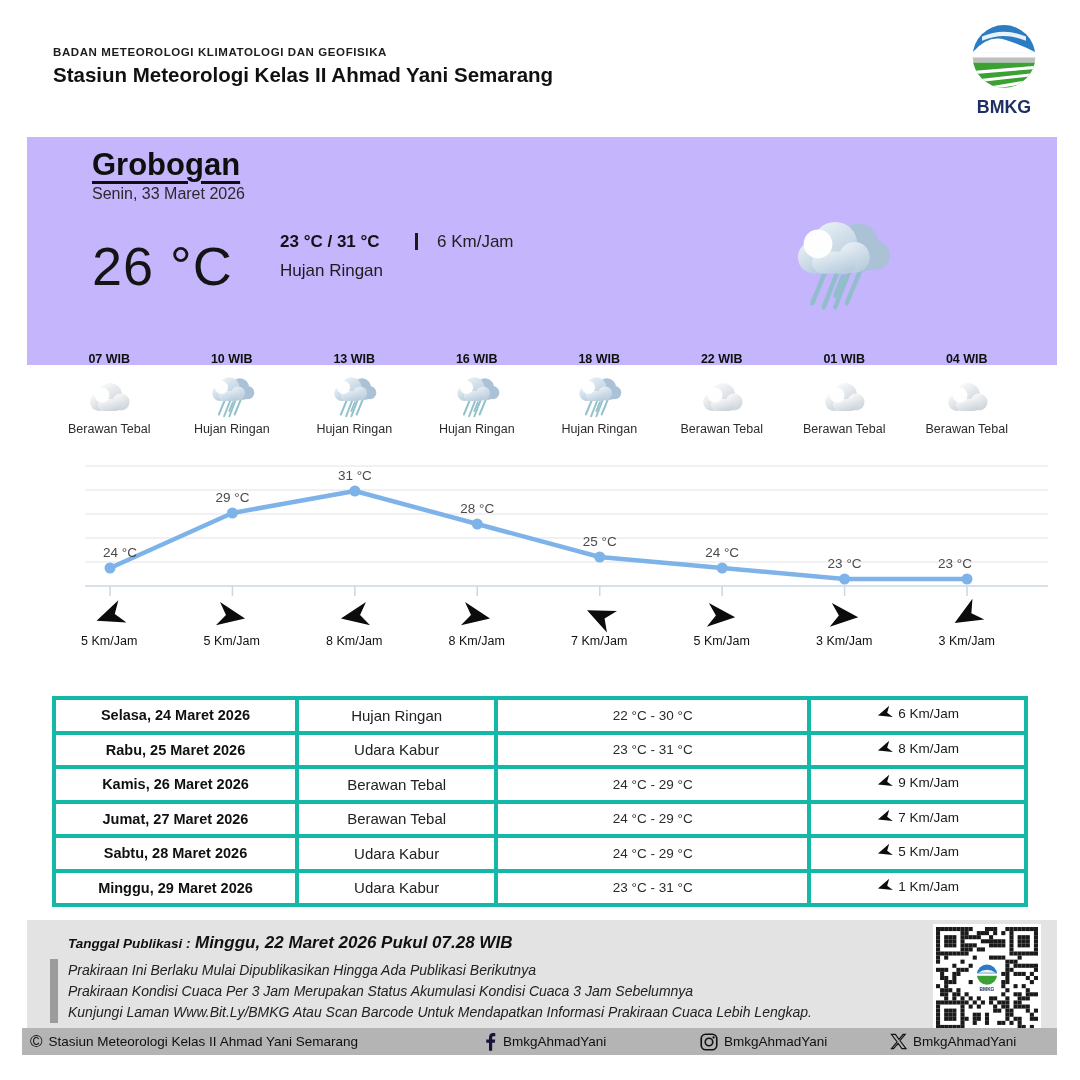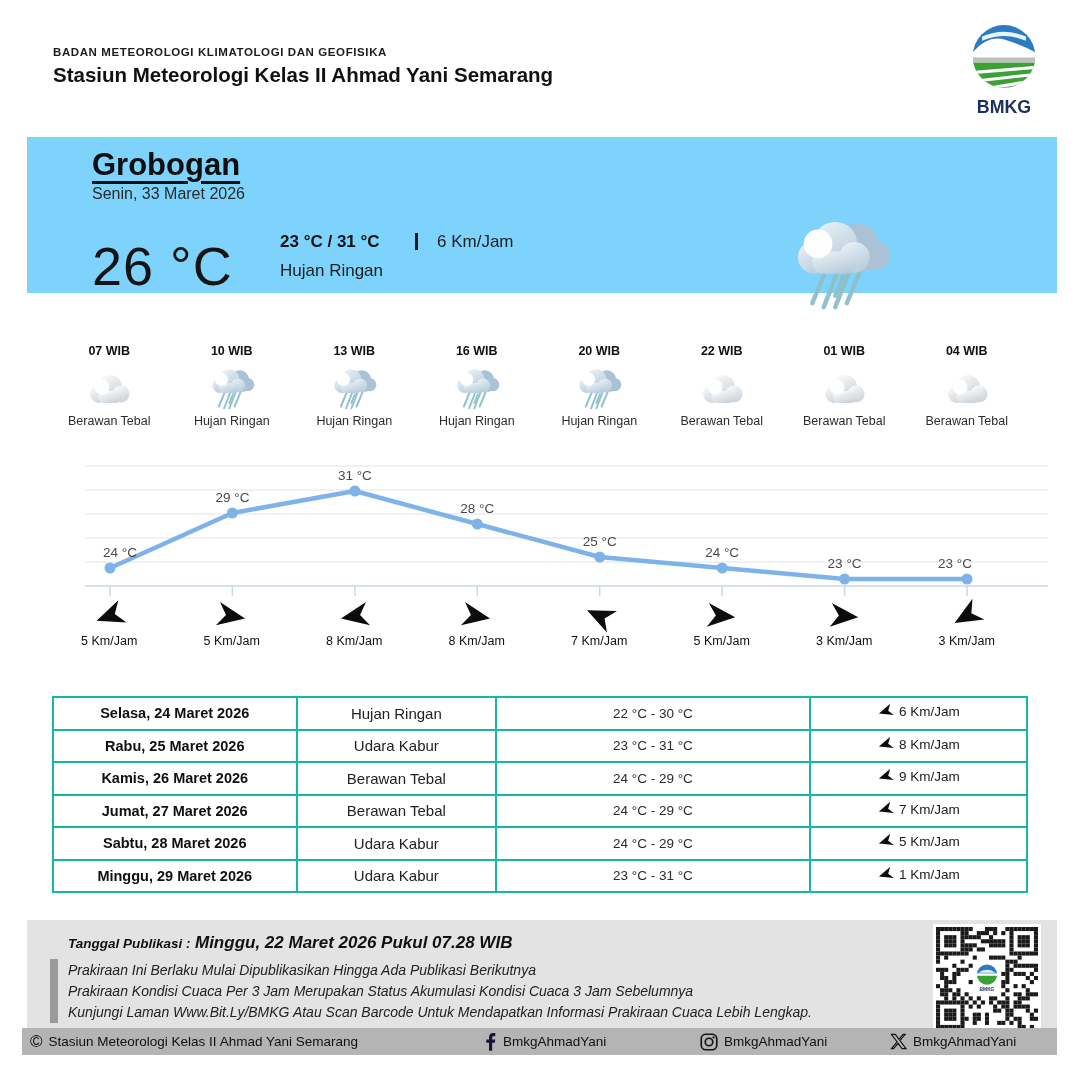--- a/index.html
+++ b/index.html
@@ -11,52 +11,52 @@
   .abs{position:absolute;}
 
   
   .hdr{left:53px;top:46px;}
   .hdr .agency{font-size:11.5px;font-weight:bold;letter-spacing:.6px;color:#1c1c1c;}
   .hdr .station{font-size:20.5px;font-weight:bold;color:#111;margin-top:5px;}
   .logo{left:948px;top:24px;width:112px;text-align:center;}
   .logo svg{display:block;margin:0 auto;}
 
   
-  .card{left:27px;top:137px;width:1030px;height:156px;background:#7dd3fc;}
+  .card{left:27px;top:137px;width:1030px;height:228px;background:#c4b5fd;}
   .card .loc{position:absolute;left:65px;top:10px;font-size:31px;font-weight:bold;
     text-decoration:underline;text-decoration-thickness:2.5px;text-underline-offset:6px;color:#0f0f0f;}
   .card .date{position:absolute;left:65px;top:48px;font-size:16px;color:#2a2a2a;}
   .card .bigtemp{position:absolute;left:65px;top:98px;font-size:54px;font-weight:400;letter-spacing:1px;color:#141414;}
   .card .midcol{position:absolute;left:253px;top:95px;}
   .card .range{font-size:17px;font-weight:bold;color:#111;}
   .card .cond{font-size:17px;color:#1c1c1c;margin-top:9px;}
   .card .sep{position:absolute;left:388px;top:96px;width:3px;height:17px;background:#1a1a1a;}
   .card .wind{position:absolute;left:410px;top:95px;font-size:17px;color:#222;}
   .card .cicon{position:absolute;left:762px;top:82px;width:104px;height:92px;}
 
   
-  .hourly{left:48px;top:344px;width:980px;display:flex;}
+  .hourly{left:48px;top:352px;width:980px;display:flex;}
   .hcell{flex:1;text-align:center;}
   .htime{font-size:12.5px;font-weight:bold;color:#101010;}
   .hicon{width:48px;height:42px;margin:10px auto 4px auto;display:block;}
   .hcond{font-size:12.5px;color:#2c2c2c;}
 
   
   .chartsvg{left:0;top:450px;}
 
   
   .windrow{left:48px;top:601px;width:980px;display:flex;}
   .wcell{flex:1;text-align:center;}
   .wcell svg{width:33px;height:30px;display:block;margin:0 auto;transform-origin:50% 50%;}
   .wspeed{font-size:12.5px;color:#101010;margin-top:3px;}
 
   
   .ftable{left:52px;top:696px;width:976px;}
   .ftable table{width:100%;border-collapse:collapse;}
-  .ftable td{border:2px solid #14b8a6;height:28.5px;text-align:center;vertical-align:middle;}
+  .ftable td{border:4px solid #14b8a6;height:28.5px;text-align:center;vertical-align:middle;}
   .c-date{width:25%;font-size:14.5px;font-weight:bold;color:#101010;}
   .c-cond{width:20.5%;font-size:15px;color:#222;}
   .c-temp{width:32.2%;font-size:13.5px;color:#2b2b2b;}
   .c-wind{width:22.3%;font-size:13.5px;color:#1b1b1b;}
   .windcell{display:inline-flex;align-items:center;gap:5px;}
   .tdart{width:17px;height:15px;transform:rotate(-18deg);}
 
   
   .footer{left:27px;top:920px;width:1030px;height:120px;background:#e3e3e3;}
   .pub{position:absolute;left:41px;top:13px;font-style:italic;font-weight:bold;color:#111;}
@@ -186,21 +186,21 @@
     <div class="hcond">Hujan Ringan</div>
   </div>
   <div class="hcell">
     <div class="htime">16 WIB</div>
     <svg class="hicon" viewBox="0 0 54 48">
         <use href="#icon-rain"></use>
       </svg>
     <div class="hcond">Hujan Ringan</div>
   </div>
   <div class="hcell">
-    <div class="htime">20 WIB</div>
+    <div class="htime">18 WIB</div>
     <svg class="hicon" viewBox="0 0 54 48">
         <use href="#icon-rain"></use>
       </svg>
     <div class="hcond">Hujan Ringan</div>
   </div>
   <div class="hcell">
     <div class="htime">22 WIB</div>
     <svg class="hicon" viewBox="0 0 48 34">
         <use href="#icon-cloud"></use>
       </svg>

